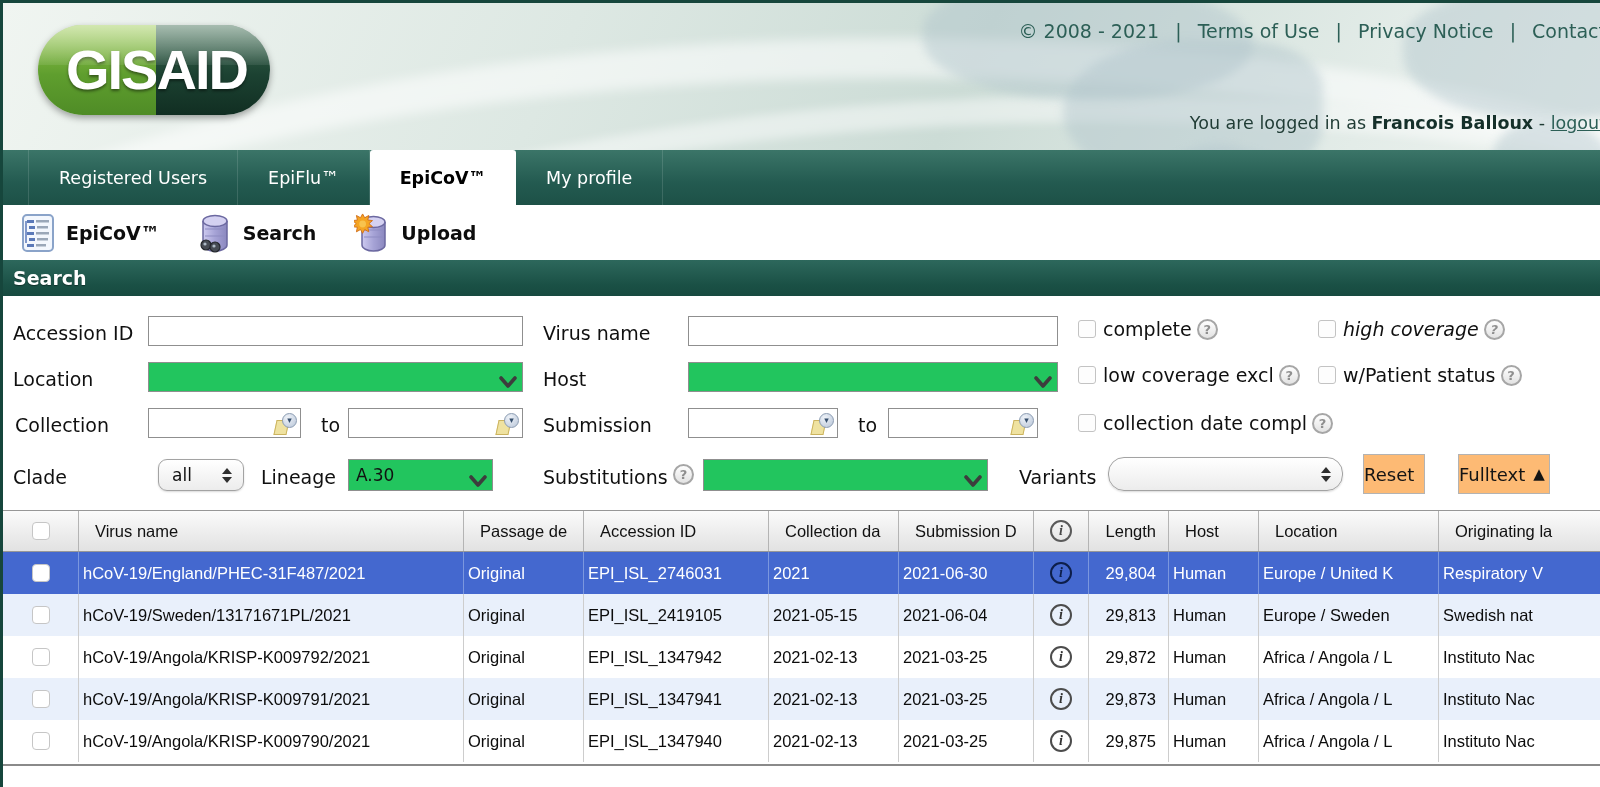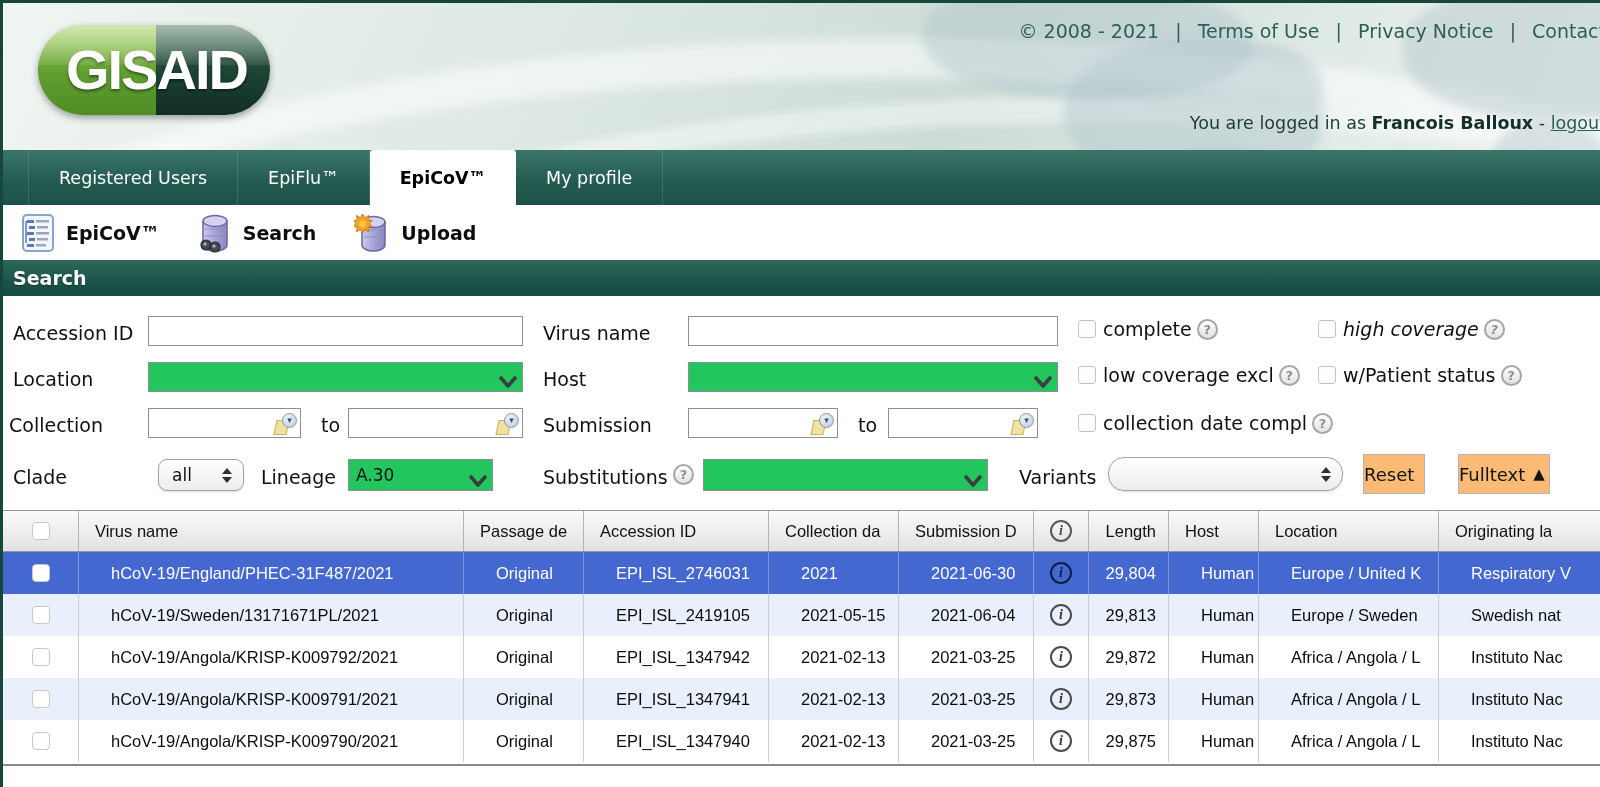--- a/index.html
+++ b/index.html
@@ -98,21 +98,21 @@
   
   .tablewrap{position:absolute;top:510px;left:0;width:1600px;height:254px;overflow:hidden;
     border-top:1px solid #979797;font-family:"Liberation Sans",sans-serif;}
   .grid{display:grid;grid-template-columns:75px 385px 120px 185px 130px 135px 55px 80px 90px 180px 265px;
     width:1700px;}
   .thead{background:linear-gradient(#fbfbfb,#e9e9e9 70%,#e2e2e2);border-bottom:1px solid #979797;height:41px;}
   .th{font-size:16.5px;color:#111;line-height:40px;padding-left:16px;white-space:nowrap;overflow:hidden;
     border-left:1px solid #b4b4b4;}
   .th:first-child{border-left:none;display:flex;align-items:center;justify-content:center;padding-left:0;}
   .row{height:42px;cursor:pointer;}
-  .td{font-size:16.5px;color:#0c0c0c;line-height:42px;padding-left:32px;white-space:nowrap;overflow:hidden;
+  .td{font-size:16.5px;color:#0c0c0c;line-height:42px;padding-left:4px;white-space:nowrap;overflow:hidden;
     border-left:1px solid #cdcdcd;}
   .td:first-child{border-left:none;display:flex;align-items:center;justify-content:center;padding-left:0;}
   .td.num{text-align:right;padding-right:12px;padding-left:0;}
   .th.num{text-align:right;padding-right:12px;padding-left:0;}
   .td.ctr,.th.ctr{display:flex;align-items:center;justify-content:center;padding:0;}
   .row.alt{background:#e9f0fb;}
   .row.sel{background:#4468cf;}
   .row.sel .td{color:#fff;border-left-color:#7b97de;}
   .rcb{width:18px;height:18px;border:1px solid #c6c6c6;border-radius:4px;background:#fff;}
   .infoi{width:22px;height:22px;border-radius:50%;border:2px solid #4c4c4c;color:#333;
@@ -291,21 +291,21 @@
       <span class="cbbox"></span>
       <span class="cblabel">low coverage excl</span>
       <span class="help">?</span>
     </div>
     <div class="cbitem" style="left:1315px;top:68px;">
       <span class="cbbox"></span>
       <span class="cblabel">w/Patient status</span>
       <span class="help">?</span>
     </div>
 
-    <span class="flabel" style="left:6px;top:118px;text-align:right;">Collection</span>
+    <span class="flabel" style="left:12px;top:118px;text-align:right;">Collection</span>
     <div class="datebox" style="left:145px;top:112px;width:153px;">
       <span></span>
       <span class="dicon">
           <span class="note"></span>
           <span class="clk">▾</span>
         </span>
     </div>
     <span class="flabel" style="left:318px;top:118px;">to</span>
     <div class="datebox" style="left:345px;top:112px;width:175px;">
       <span></span>

